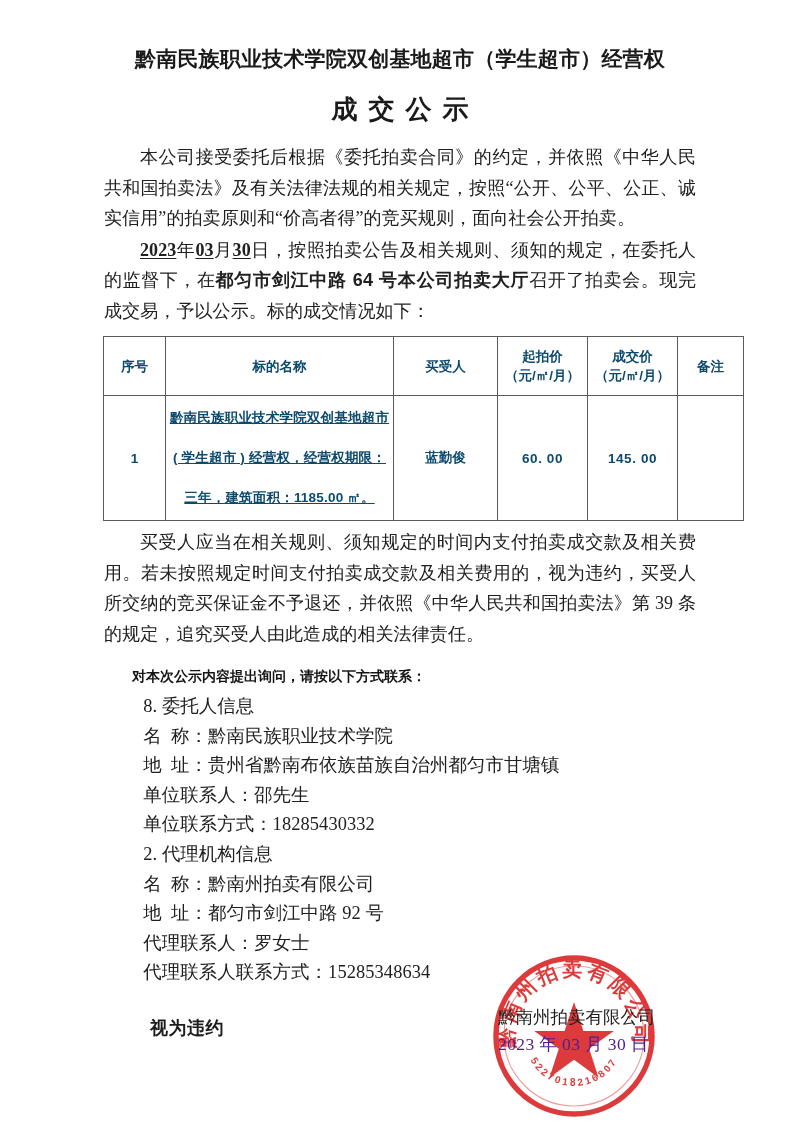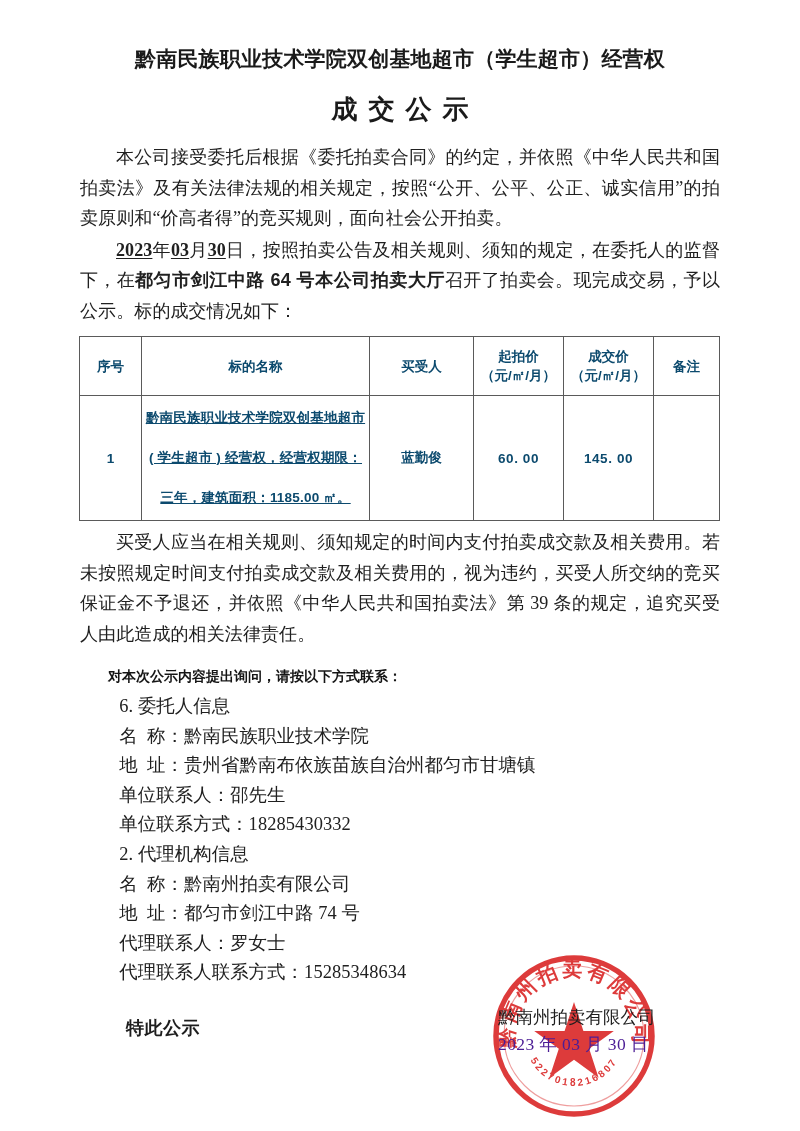--- a/index.html
+++ b/index.html
@@ -14,21 +14,21 @@
     font-family: "Liberation Serif", "DejaVu Serif", serif;
     color: #1b1b1b;
     overflow: hidden;
   }
 
   .page {
     position: relative;
     width: 800px;
     height: 1131px;
     box-sizing: border-box;
-    padding: 0 80px;
+    padding: 0 104px;
   }
 
   
   .title-main {
     margin: 0;
     padding-top: 44px;
     text-align: center;
     font-family: "Liberation Sans", "DejaVu Sans", sans-serif;
     font-weight: bold;
     font-size: 21px;
@@ -239,33 +239,33 @@
         <td></td>
       </tr>
     </tbody>
   </table>
 
   <p class="para p3">买受人应当在相关规则、须知规定的时间内支付拍卖成交款及相关费用。若未按照规定时间支付拍卖成交款及相关费用的，视为违约，买受人所交纳的竞买保证金不予退还，并依照《中华人民共和国拍卖法》第 39 条的规定，追究买受人由此造成的相关法律责任。</p>
 
   <p class="contact-head">对本次公示内容提出询问，请按以下方式联系：</p>
 
   <ul class="contact-list">
-    <li>6. 委托人信息</li>
+    <li>8. 委托人信息</li>
     <li>名  称：黔南民族职业技术学院</li>
     <li>地  址：贵州省黔南布依族苗族自治州都匀市甘塘镇</li>
     <li>单位联系人：邵先生</li>
     <li>单位联系方式：18285430332</li>
     <li>2. 代理机构信息</li>
     <li>名  称：黔南州拍卖有限公司</li>
-    <li>地  址：都匀市剑江中路 74 号</li>
+    <li>地  址：都匀市剑江中路 92 号</li>
     <li>代理联系人：罗女士</li>
     <li>代理联系人联系方式：15285348634</li>
   </ul>
 
-  <p class="closing">特此公示</p>
+  <p class="closing">视为违约</p>
 
   <div class="seal">
     <svg viewBox="0 0 168 168" xmlns="http://www.w3.org/2000/svg" aria-hidden="true">
       <defs>
         <path id="arcTop" d="M 24 84 A 60 60 0 0 1 144 84"></path>
         <path id="arcBottom" d="M 34 84 A 50 50 0 0 0 134 84"></path>
       </defs>
       <circle cx="84" cy="84" r="78" fill="none" stroke="#d92121" stroke-width="5.5"></circle>
       <circle cx="84" cy="84" r="70" fill="none" stroke="#d92121" stroke-width="1.1" opacity="0.5"></circle>
       <text font-family="'Liberation Sans','DejaVu Sans',sans-serif" font-size="20" font-weight="bold" fill="#d92121" letter-spacing="3.5">

